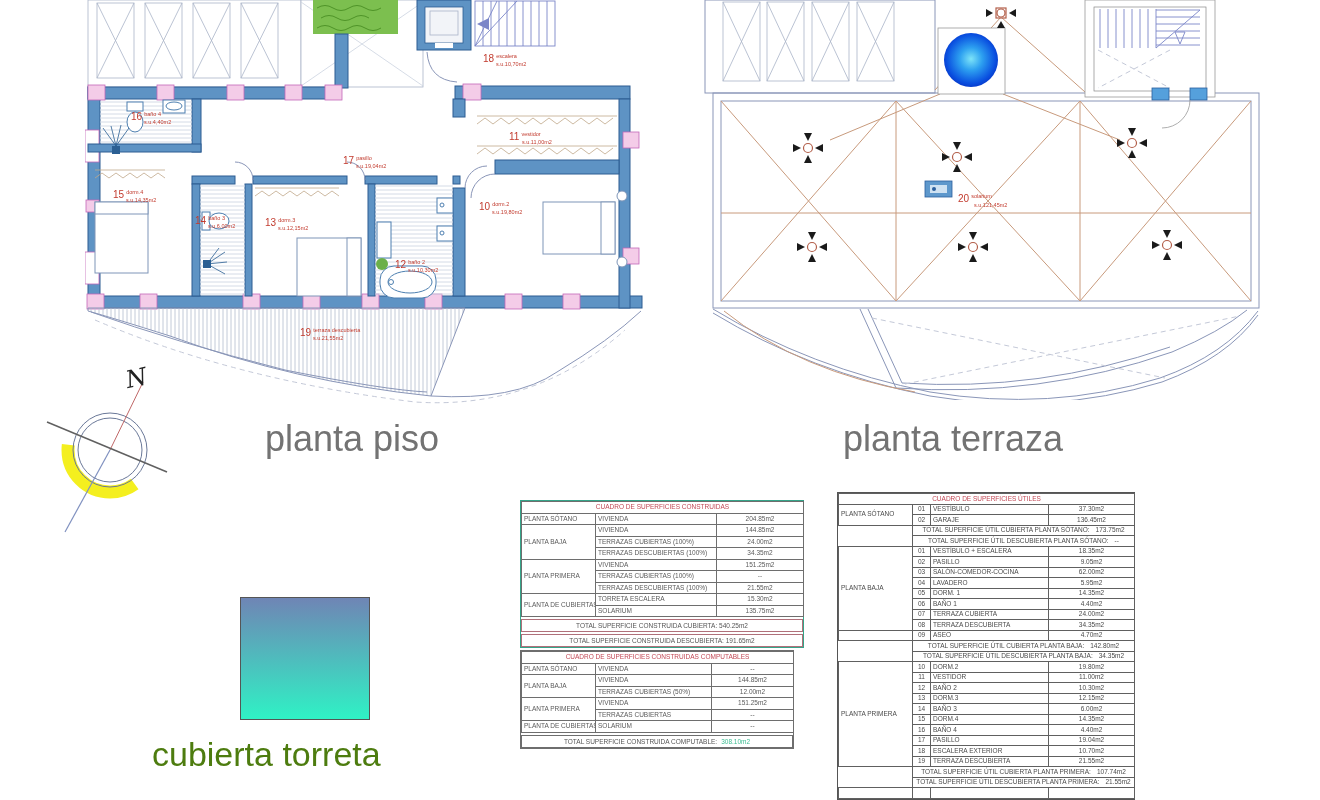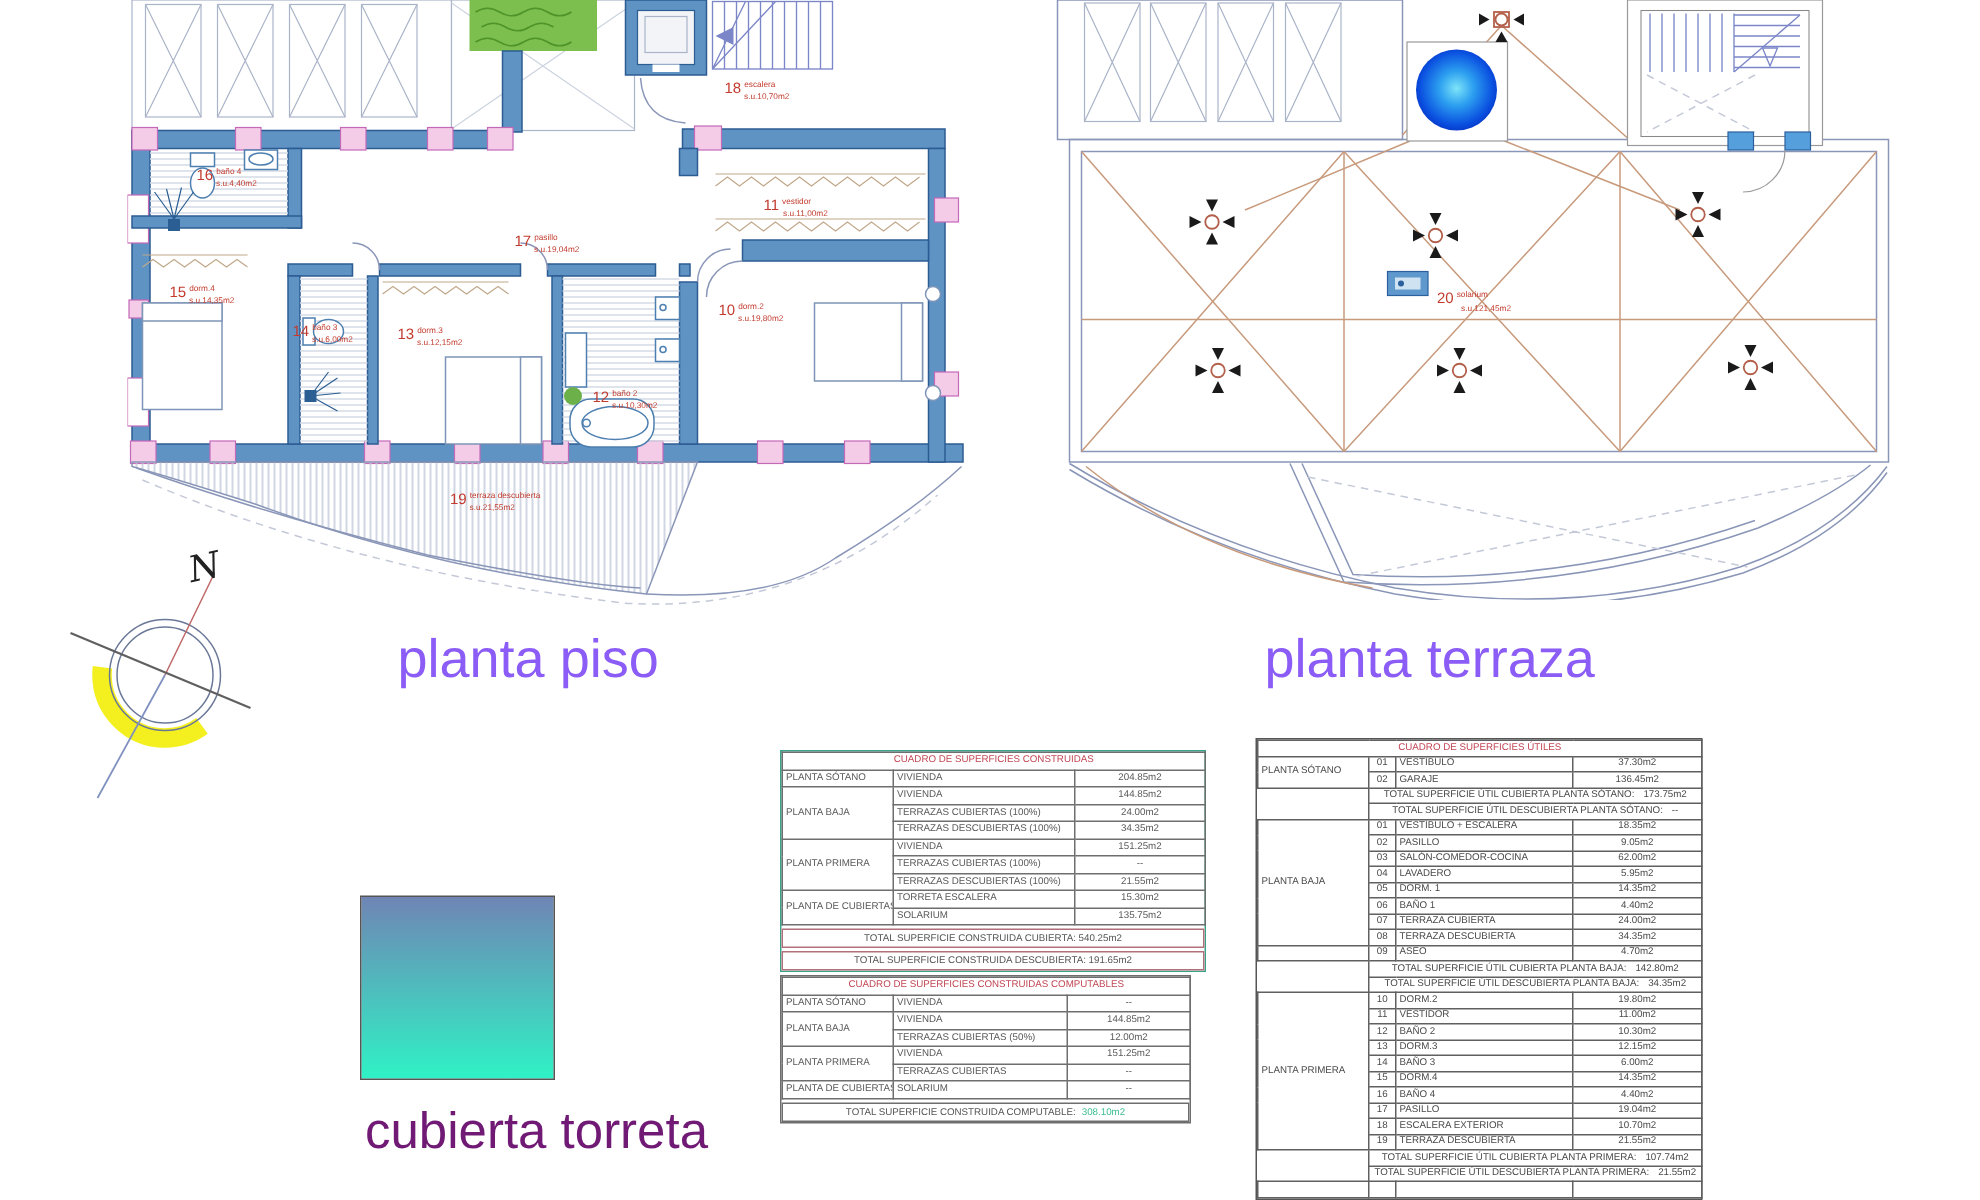--- a/index.html
+++ b/index.html
@@ -20,27 +20,27 @@
   .fixb{fill:#ffffff;stroke:#4d7fb0;stroke-width:1;}
   .zz{stroke:#c0a88a;stroke-width:0.8;fill:none;}
   .drn{fill:#ffffff;stroke:#b35f4a;stroke-width:1.2;}
   .arr{fill:#1a1a1a;}
   .rl{fill:#c23b2e;}
   .rn{font-size:10px;}
   .rs{font-size:5.5px;}
   .grassline{stroke:#4f9428;stroke-width:1;fill:none;}
 
   
-  .plan-title{position:absolute;color:#8b5cf6;font-size:36px;white-space:nowrap;}
+  .plan-title{position:absolute;color:#737373;font-size:36px;white-space:nowrap;}
 
   
   .grad-square{position:absolute;left:240px;top:597px;width:128px;height:121px;
     background:linear-gradient(#6f85b5,#2ff2c5);border:1px solid #555;}
-  .grad-label{position:absolute;left:152px;top:735px;width:320px;text-align:right;
-    color:#701a75;font-size:34px;}
+  .grad-label{position:absolute;left:152px;top:735px;width:320px;text-align:left;
+    color:#4d7c0f;font-size:34px;}
 
   
   .tbl{position:absolute;background:#fff;}
   .tbl table{border-collapse:collapse;width:100%;table-layout:fixed;}
   .tbl td{border:1px solid #6e6e6e;font-size:6.5px;color:#5a5a5a;padding:0 2px;
           height:10.5px;overflow:hidden;white-space:nowrap;line-height:1;}
   .tbl tr.hd td{color:#c24855;text-align:center;}
   .t1{left:520px;top:500px;width:282px;border:1px solid #35a489;}
   .t2{left:520px;top:650px;width:272px;border:1px solid #6e6e6e;}
   .t3{left:837px;top:492px;width:296px;border:1px solid #555;}

